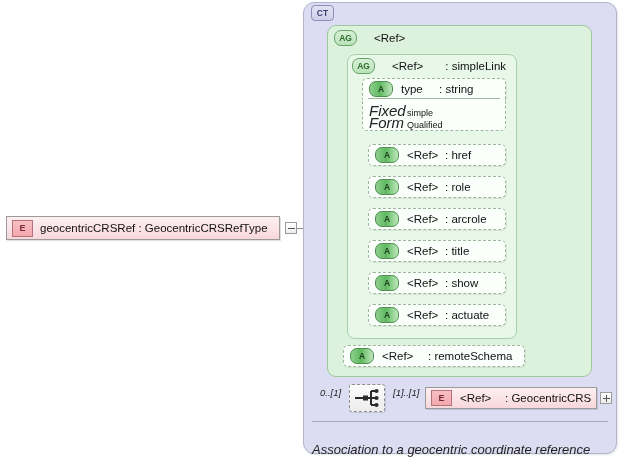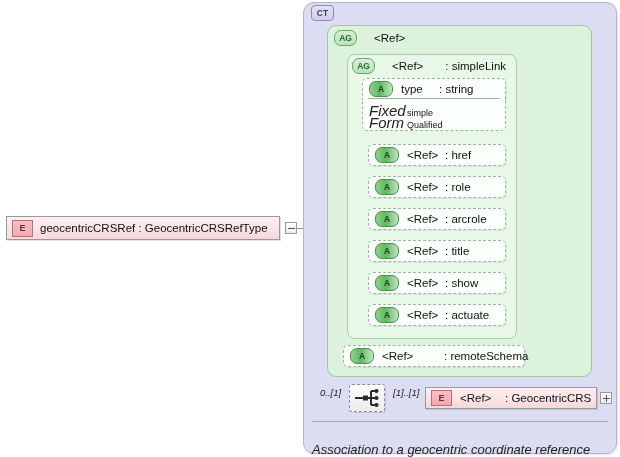--- a/index.html
+++ b/index.html
@@ -148,21 +148,21 @@
     width: 38px; font-style: italic; font-size: 15px; color: #222; flex: none;
   }
   #facet-box .facet-val { font-size: 9px; color: #111; }
   #facet-divider {
     position: absolute; left: 368px; top: 98px; width: 132px;
     height: 1px; background: #9db79d;
   }
 
   
   #attr-remoteschema { left: 343px; top: 345px; width: 182px; height: 22px; }
-  #attr-remoteschema .attr-type { left: 100px; }
+  #attr-remoteschema .attr-type { left: 84px; }
 
   
   #seq-box {
     left: 349px; top: 384px; width: 36px; height: 28px;
     background: linear-gradient(to bottom,#fcfcfc,#ececec);
     border: 1px dashed #8c8c8c;
     border-radius: 3px;
     box-shadow: 1px 1px 0 rgba(0,0,0,0.10);
   }
   #card-left  { left: 320px; top: 387px; font-style: italic; font-size: 9.5px; color: #222; }

